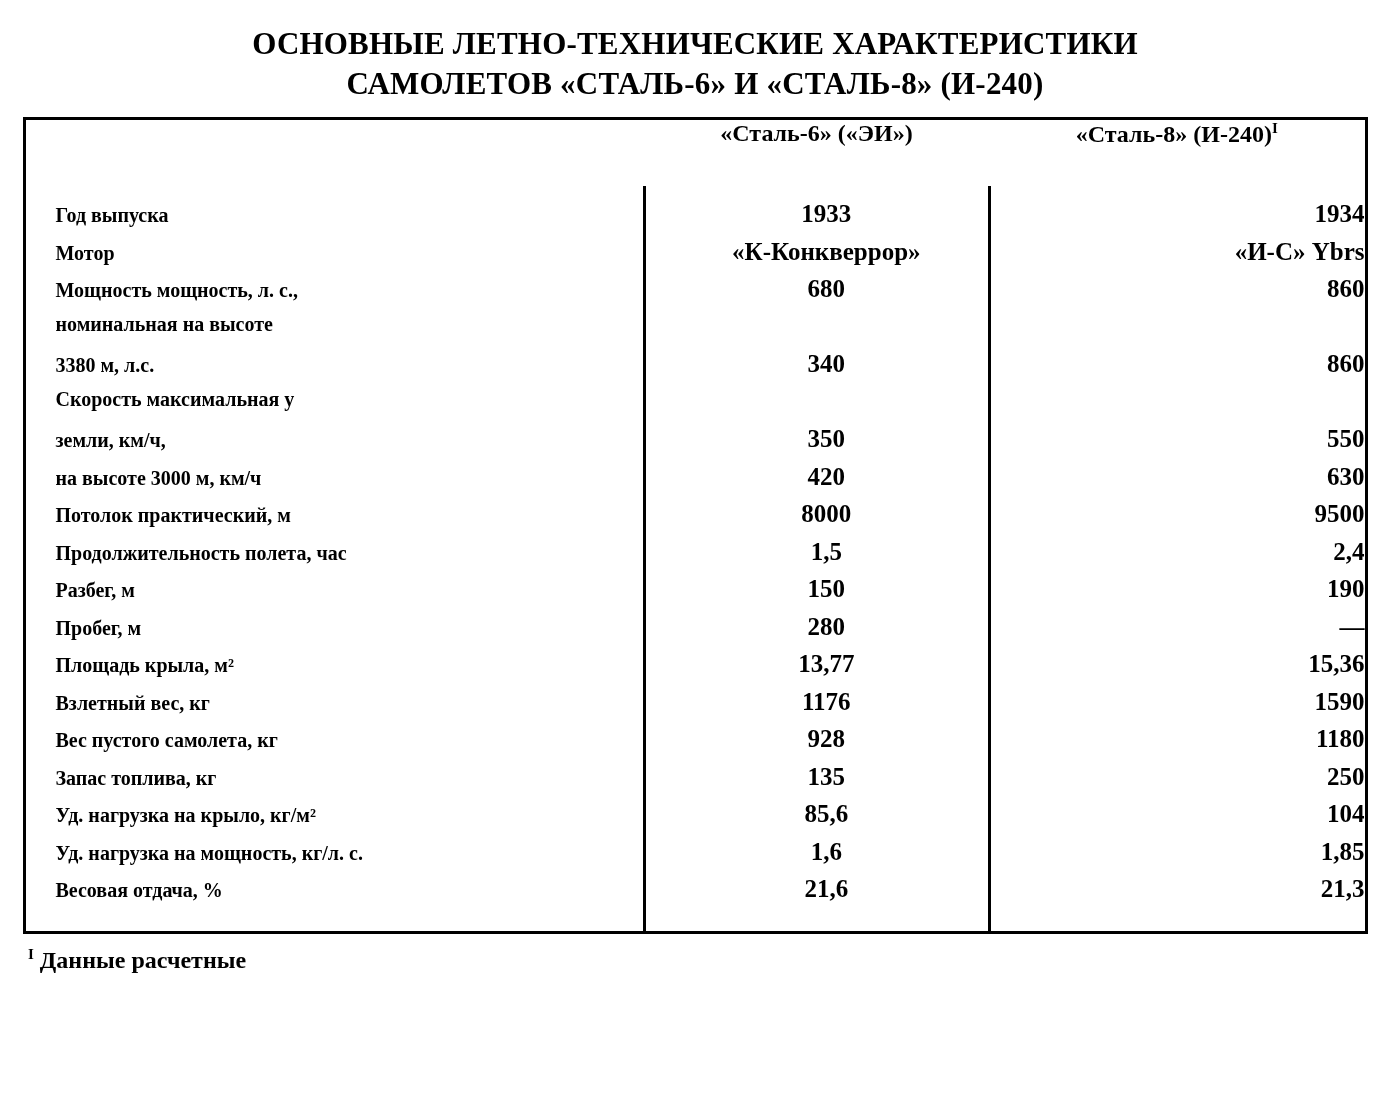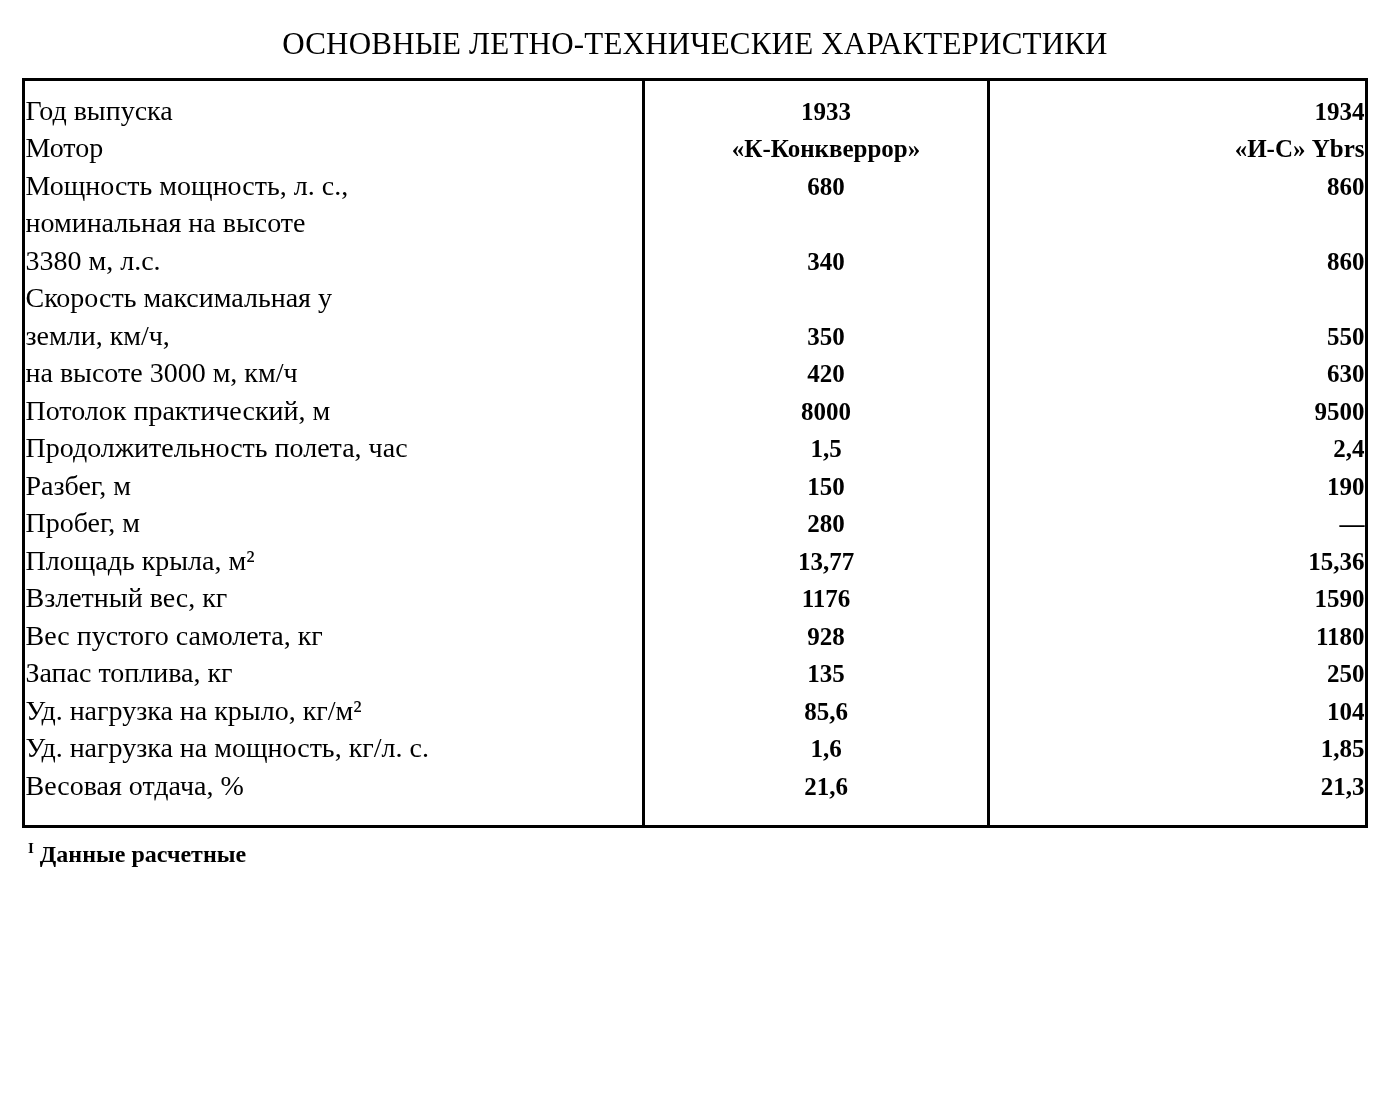--- a/index.html
+++ b/index.html
@@ -16,21 +16,21 @@
   }
   .page {
     position: relative;
     width: 1390px;
     height: 1093px;
     box-sizing: border-box;
     padding: 18px 22px 0 22px;
   }
   .title {
     text-align: center;
-    font-weight: normal;
+    font-weight: bold;
     font-size: 31px;
     line-height: 1.28;
     letter-spacing: 0.2px;
     margin: 6px 0 14px 0;
   }
   .title .line2 {
     display: block;
   }
   table.spec {
     width: 1345px;
@@ -72,22 +72,23 @@
     padding: 14px 0 18px 0;
   }
   .rowline {
     display: flex;
     align-items: baseline;
     height: 37.5px;
   }
   .lbl {
     width: 620px;
     box-sizing: border-box;
-    font-size: 28px;
-    font-weight: normal;
+    padding-left: 30px;
+    font-size: 20px;
+    font-weight: bold;
     white-space: nowrap;
   }
   .val {
     box-sizing: border-box;
     text-align: center;
     font-size: 25px;
     font-weight: bold;
     white-space: nowrap;
   }
   .val.a { width: 345px; margin-left: 24px; }
@@ -112,29 +113,37 @@
     background: #000;
   }
 </style>
 </head>
 <body>
 
 <div class="page">
 
   <div class="title">
     <span>ОСНОВНЫЕ ЛЕТНО-ТЕХНИЧЕСКИЕ ХАРАКТЕРИСТИКИ</span>
+    <span class="line2">САМОЛЕТОВ «СТАЛЬ-6» И «СТАЛЬ-8» (И-240)</span>
   </div>
 
   <table class="spec frame">
     <colgroup>
       <col class="col-label">
       <col class="col-a">
       <col class="col-b">
     </colgroup>
     <tbody>
+        <tr class="hdr-row">
+      <td></td>
+      <td class="vline-l">«Сталь-6» («ЭИ»)</td>
+      <td class="vline-l">
+        <span>«Сталь-8» (И-240)</span><span class="sup">I</span>
+      </td>
+    </tr>
     <tr class="body-row">
       <td colspan="3">
         <div class="grid">
           <div class="vdiv" style="left:617px;"></div>
           <div class="vdiv" style="left:962px;"></div>
           <div class="rows" id="rows-container">
                 <div class="rowline">
                   <div class="lbl">Год выпуска</div>
                   <div class="val a">1933</div>
                   <div class="val b">1934</div>

